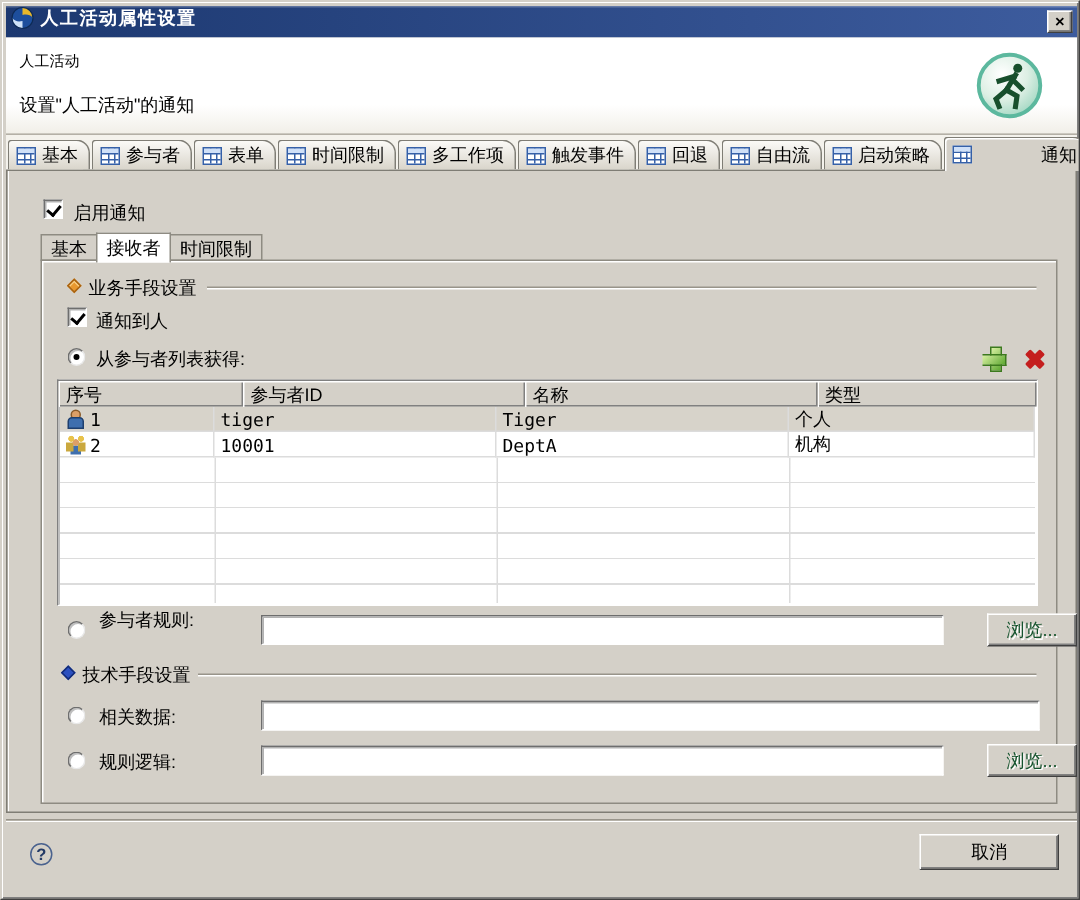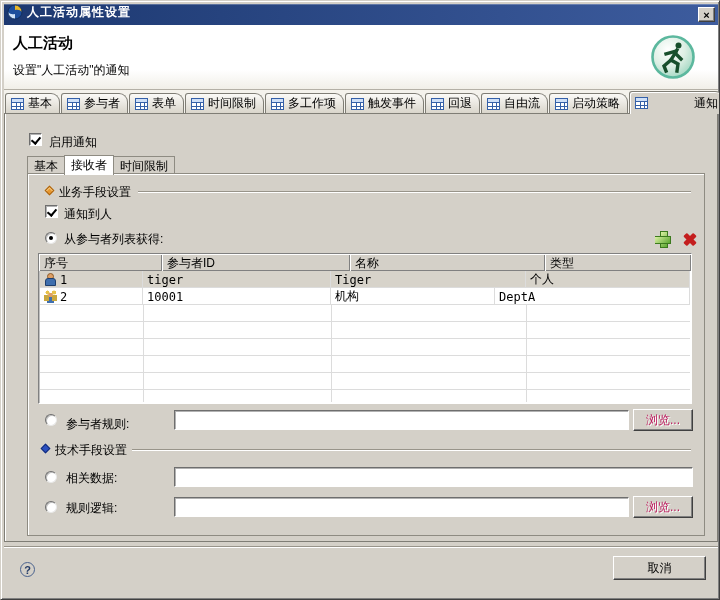--- a/index.html
+++ b/index.html
@@ -24,21 +24,21 @@
     position:absolute; right:3px; top:3px; width:17px; height:15px;
     background:#d4d0c8; border:1px solid; border-color:#fff #404040 #404040 #fff;
     box-shadow: inset -1px -1px 0 #808080; padding:0;
     font:bold 11px "Liberation Sans",sans-serif; line-height:12px; text-align:center; cursor:default;
   }
   
   .header {
     position:absolute; left:3px; top:24px; width:714px; height:65px;
     background:linear-gradient(180deg,#ffffff 70%, #f1efe8); border-bottom:1px solid #b4b0a6;
   }
-  .header-title { position:absolute; left:9px; top:9px; font-size:15px; font-weight:bold; }
+  .header-title { position:absolute; left:9px; top:9px; font-size:10px; font-weight:normal; }
   .header-sub   { position:absolute; left:9px; top:37px; }
   .runner { position:absolute; right:22px; top:9px; width:46px; height:46px; }
   
   .tabstrip {
     position:absolute; left:3px; top:89px; width:714px; height:24px;
     background:#f4f2ec; display:flex; align-items:flex-end; padding-left:1px;
     border-bottom:1px solid #7f7d75;
   }
   .maintab {
     display:inline-flex; align-items:center; gap:4px; height:20px;
@@ -178,21 +178,21 @@
     position:absolute; height:20px; background:#fff; border:1px solid;
     border-color:#6e6e6e #fff #fff #6e6e6e; box-shadow: inset 1px 1px 0 rgba(0,0,0,.3);
     font:12px "Liberation Sans",sans-serif; padding:0 3px; outline:none;
   }
   .btn {
     position:absolute; background:#d4d0c8; border:1px solid; border-color:#fff #404040 #404040 #fff;
     box-shadow: inset -1px -1px 0 #808080;
     font:12px "Liberation Sans",sans-serif; text-align:center; padding:0; cursor:default;
   }
   .btn.default { border:1px solid #000; box-shadow: inset 1px 1px 0 #fff, inset -1px -1px 0 #808080; font-weight:normal; }
-  .btn.disabled { color:#be185d; text-shadow:1px 1px 0 #fff; }
+  .btn.disabled { color:#14532d; text-shadow:1px 1px 0 #fff;margin-left:25px; }
   .help-icon {
     position:absolute; left:19px; top:561px; width:15px; height:15px; border-radius:50%;
     border:1px solid #4a628e; color:#233a66; font:bold 11px "Liberation Sans",sans-serif;
     display:flex; align-items:center; justify-content:center;
   }
 </style>
 </head>
 <body>
 
 <div class="window">
@@ -362,29 +362,29 @@
           <div class="td c2 mono">Tiger</div>
           <div class="td c3">个人</div>
         </div>
 
         <div class="tr">
           <div class="td c0">
             <span class="row-icon" data-icon="group"></span>
             <span class="mono">2</span>
           </div>
           <div class="td c1 mono">10001</div>
+          <div class="td c2 mono">DeptA</div>
           <div class="td c3">机构</div>
-          <div class="td c2 mono">DeptA</div>
         </div>
 
     </div>
   </div>
 
   <span class="radio" style="left:44px; top:413px;"></span>
-  <span class="flabel" style="left:65px; top:415px;">参与者规则:</span>
+  <span class="flabel" style="left:65px; top:404px;">参与者规则:</span>
   <input class="sunken-input" style="left: 173px; top: 409px; width: 455px;" value="">
   <button class="btn disabled" style="left:632px; top:408px; width:60px; height:22px;">浏览...</button>
 
   <span class="diamond blue" style="left:41px; top:444px;"></span>
   <span class="flabel" style="left:54px; top:441px;">技术手段设置</span>
   <div class="groove" style="left:131px; top:448px; width:559px;"></div>
 
   <span class="radio" style="left:44px; top:470px;"></span>
   <span class="flabel" style="left:65px; top:469px;">相关数据:</span>
   <input class="sunken-input" style="left: 173px; top: 466px; width: 519px;" value="">

